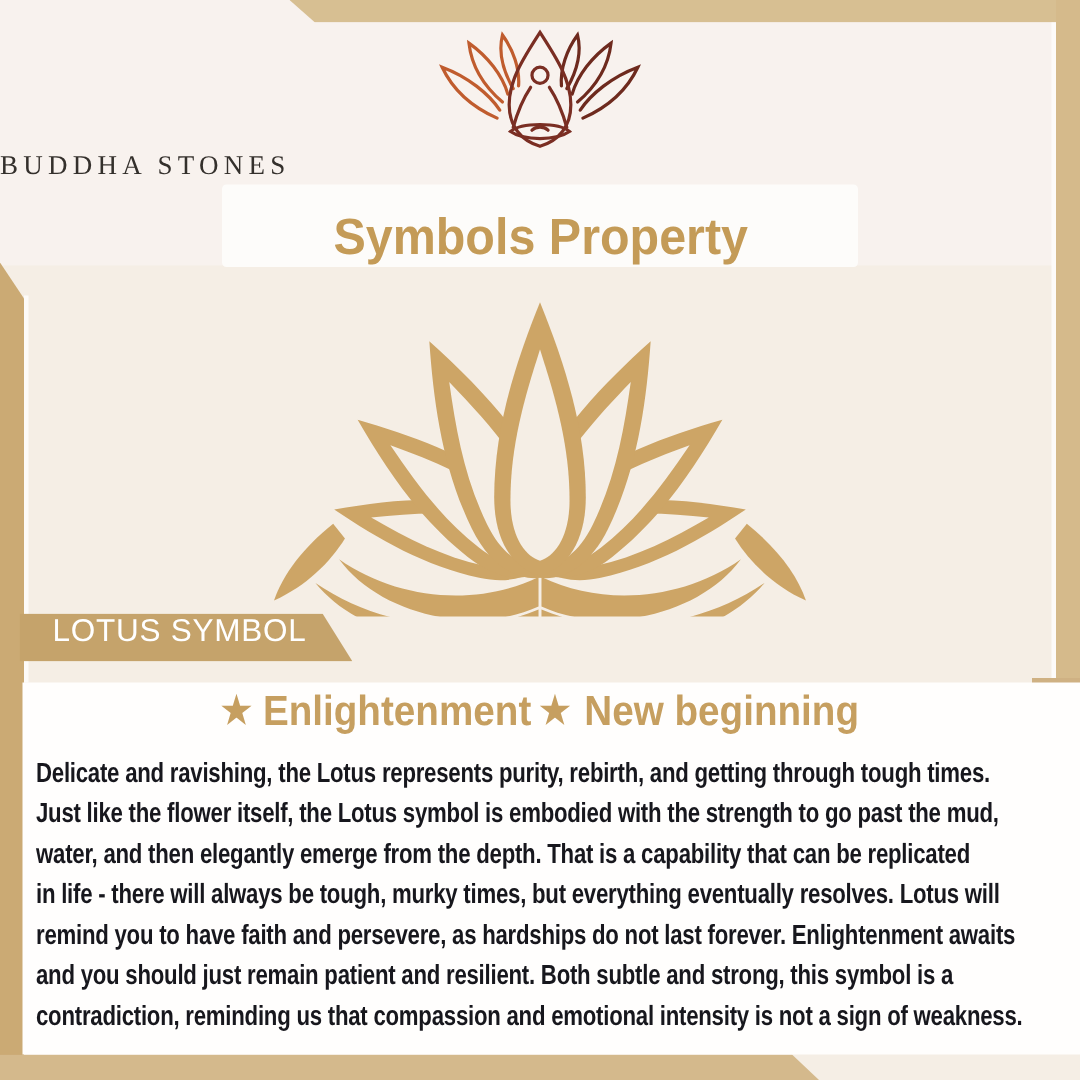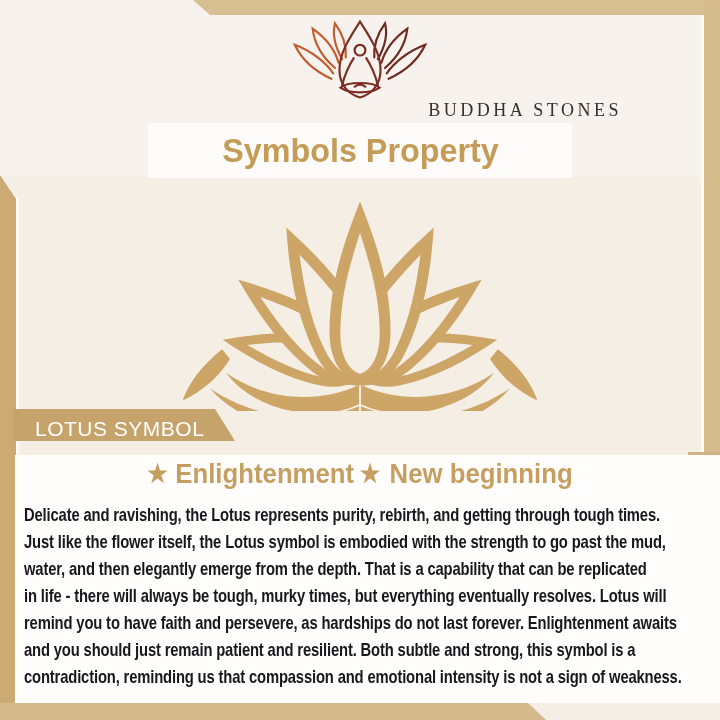--- a/index.html
+++ b/index.html
@@ -9,45 +9,44 @@
     font-family:"Liberation Sans", sans-serif;
   }
   
   .header-bg{position:absolute;left:0;top:0;width:720px;height:177px;background:#f8f2ee;}
   .frame-top{
     position:absolute;left:190px;top:0;width:530px;height:15px;background:#d7bf92;
     clip-path:polygon(3px 0,100% 0,100% 100%,20px 100%);
   }
   .logo-wrap{position:absolute;left:287px;top:18px;width:146px;height:84px;}
   .brand-name{
-    position:absolute;left:0;top:100px;width:582px;text-align:right;
+    position:absolute;left:0;top:100px;width:582px;text-align:left;
     font-family:"Liberation Serif", serif;font-size:18px;letter-spacing:3.5px;
     color:#34302c;
-    padding-left:40px;
   }
   .symbols-box{
     position:absolute;left:148px;top:123px;width:424px;height:55px;
     background:#fdfcfa;border-radius:3px;
-    display:flex;align-items:center;justify-content:center;
+    display:flex;align-items:flex-end;justify-content:center;
   }
   .symbols-title{
     font-size:34px;font-weight:700;color:#c49b57;
     transform:scaleX(0.95);white-space:nowrap;
   }
   
   .lotus-graphic{position:absolute;left:163px;top:181px;width:394px;height:230px;}
   .left-strip{
     position:absolute;left:0;top:175px;width:16px;height:545px;background:#cbaa74;
     clip-path:polygon(0 0,100% 24px,100% 100%,0 100%);
   }
   .left-strip-gap{position:absolute;left:16px;top:197px;width:3px;height:258px;background:#fdfbf9;}
   .lotus-bar{
     position:absolute;left:13px;top:409px;width:222px;height:32px;background:#c5a36b;
     clip-path:polygon(0 0,202px 0,100% 100%,0 100%);
-    display:flex;align-items:flex-end;
+    display:flex;align-items:flex-start;
   }
   .lotus-bar-label{color:#ffffff;font-size:21px;letter-spacing:0.5px;padding-left:22px;white-space:nowrap;}
   
   .right-strip{position:absolute;left:704px;top:0;width:16px;height:452px;background:#d5ba8b;}
   .right-strip-gap{position:absolute;left:701px;top:15px;width:3px;height:437px;background:#fdfbf9;}
   .ribbon-end{
     position:absolute;left:688px;top:452px;width:32px;height:84px;background:#cfb183;
     clip-path:polygon(0 0,100% 0,100% 60%,50% 100%,0 60%);
   }
   

